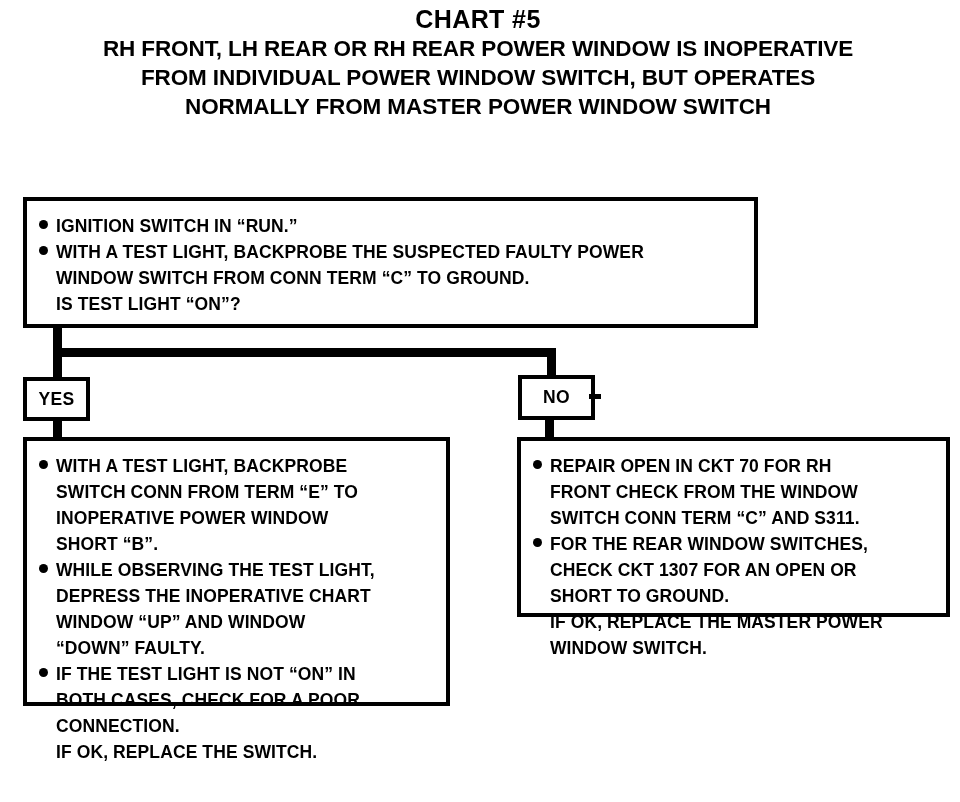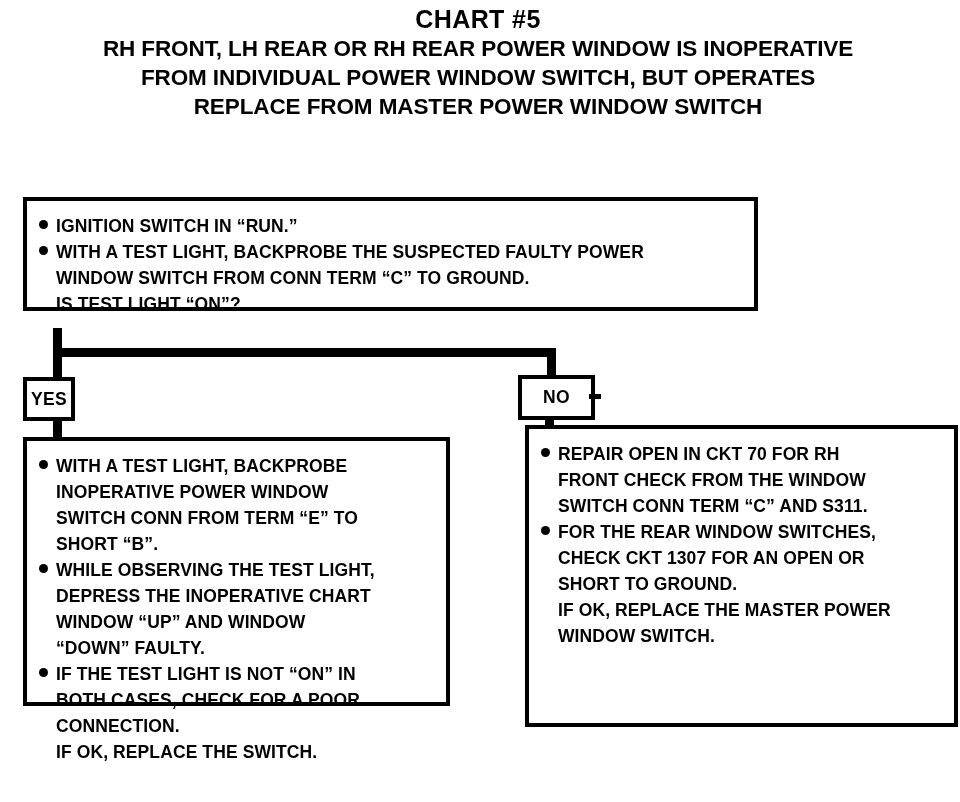--- a/index.html
+++ b/index.html
@@ -87,28 +87,28 @@
     line-height: 26px;
     white-space: nowrap;
   }
   .bullet-text .cont-line { display: block; }
 
   
   #top-decision-box {
     left: 23px;
     top: 197px;
     width: 735px;
-    height: 114px;
+    height: 131px;
   }
   #top-decision-box .bullet-list { padding-top: 12px; }
 
   #yes-box {
     left: 23px;
     top: 377px;
-    width: 52px;
+    width: 67px;
     height: 44px;
   }
   #no-box {
     left: 518px;
     top: 375px;
     width: 77px;
     height: 45px;
   }
   .branch-label {
     font-size: 17.5px;
@@ -122,24 +122,23 @@
   #yes-outcome-box {
     left: 23px;
     top: 437px;
     width: 427px;
     height: 269px;
   }
   #yes-outcome-box .bullet-list { padding-top: 12px; }
 
   #no-outcome-box {
     left: 517px;
-    top: 425px;
+    top: 437px;
     width: 433px;
-    height: 302px;
-    margin-left: 8px;
+    height: 180px;
   }
   #no-outcome-box .bullet-list { padding-top: 12px; }
 
   
   .conn {
     position: absolute;
     background: #000000;
   }
   #conn-stem-down {          
     left: 53px;
@@ -184,21 +183,21 @@
     height: 5px;
   }
 </style>
 </head>
 <body>
 
 <div id="title-block">
   <div class="chart-no">CHART #5</div>
   <div class="subtitle-line">RH FRONT, LH REAR OR RH REAR POWER WINDOW IS INOPERATIVE</div>
   <div class="subtitle-line">FROM INDIVIDUAL POWER WINDOW SWITCH, BUT OPERATES</div>
-  <div class="subtitle-line">REPLACE FROM MASTER POWER WINDOW SWITCH</div>
+  <div class="subtitle-line">NORMALLY FROM MASTER POWER WINDOW SWITCH</div>
 </div>
 
 <div class="flow-box" id="top-decision-box">
   <div class="bullet-list">
 
     <div class="bullet-item">
       <span class="bullet-dot"></span>
       <span class="bullet-text">
         <span class="cont-line">IGNITION SWITCH IN “RUN.”</span>
       </span>
@@ -234,22 +233,22 @@
 <div class="conn" id="conn-yes-to-box"></div>
 <div class="conn" id="conn-no-to-box"></div>
 
 <div class="flow-box" id="yes-outcome-box">
   <div class="bullet-list">
 
     <div class="bullet-item">
       <span class="bullet-dot"></span>
       <span class="bullet-text">
         <span class="cont-line">WITH A TEST LIGHT, BACKPROBE</span>
+        <span class="cont-line">SWITCH CONN FROM TERM “E” TO</span>
         <span class="cont-line">INOPERATIVE POWER WINDOW</span>
-        <span class="cont-line">SWITCH CONN FROM TERM “E” TO</span>
         <span class="cont-line">SHORT “B”.</span>
       </span>
     </div>
 
     <div class="bullet-item">
       <span class="bullet-dot"></span>
       <span class="bullet-text">
         <span class="cont-line">WHILE OBSERVING THE TEST LIGHT,</span>
         <span class="cont-line">DEPRESS THE INOPERATIVE CHART</span>
         <span class="cont-line">WINDOW “UP” AND WINDOW</span>

